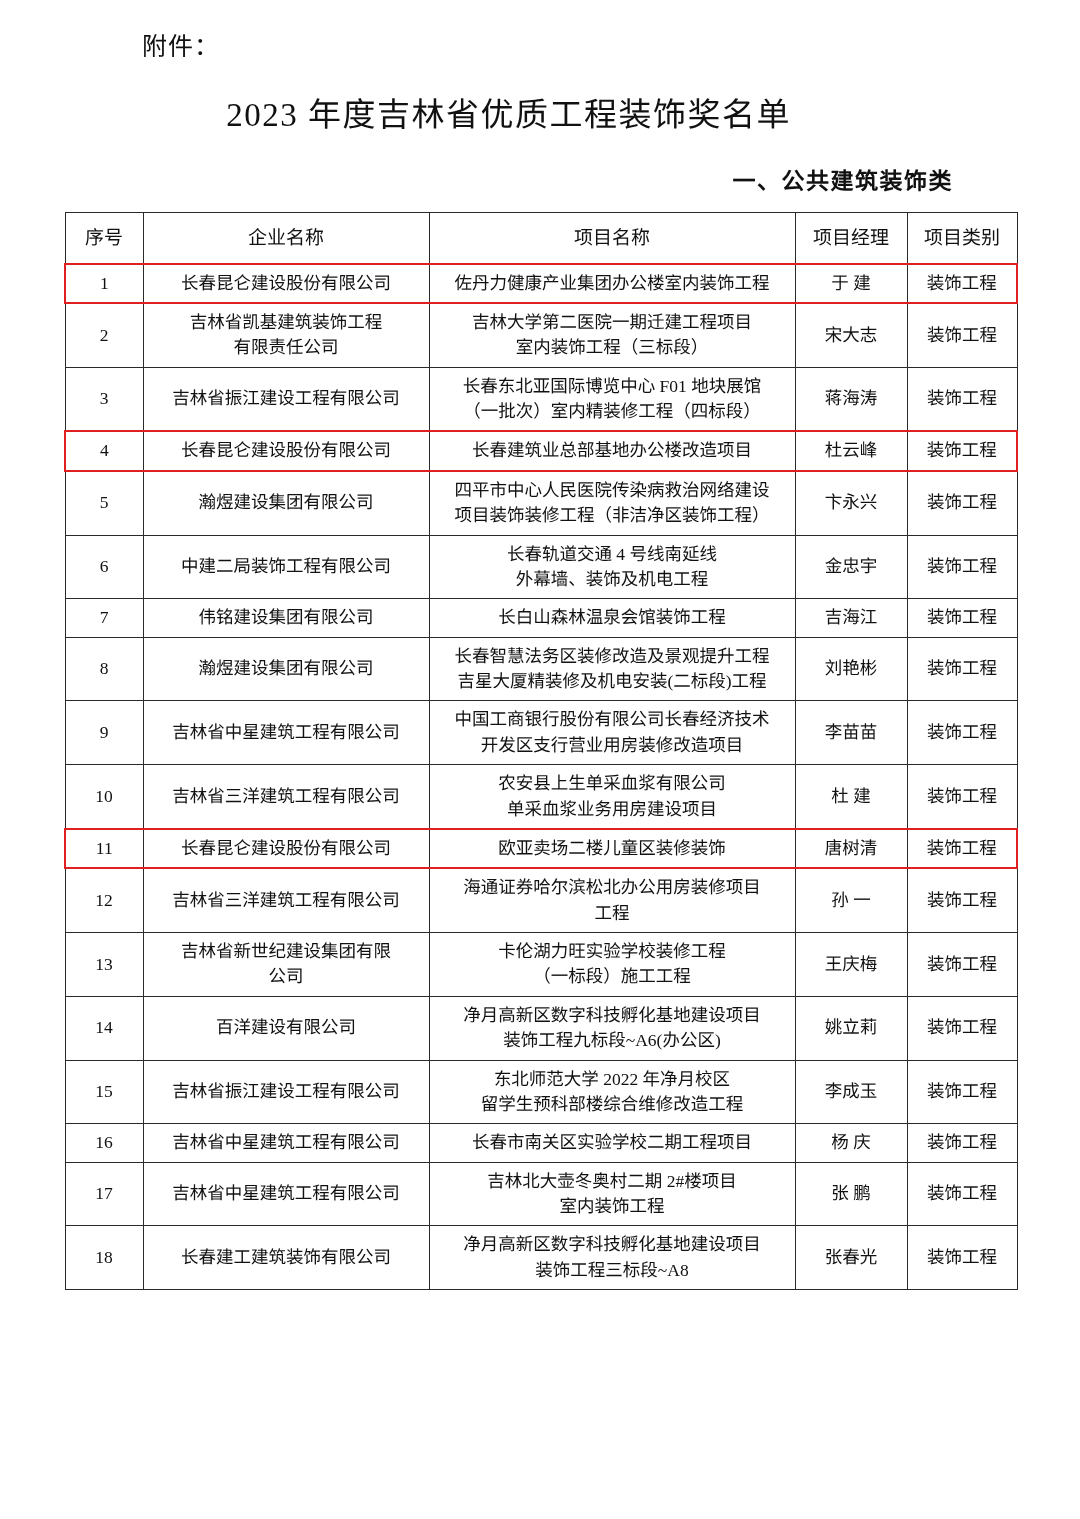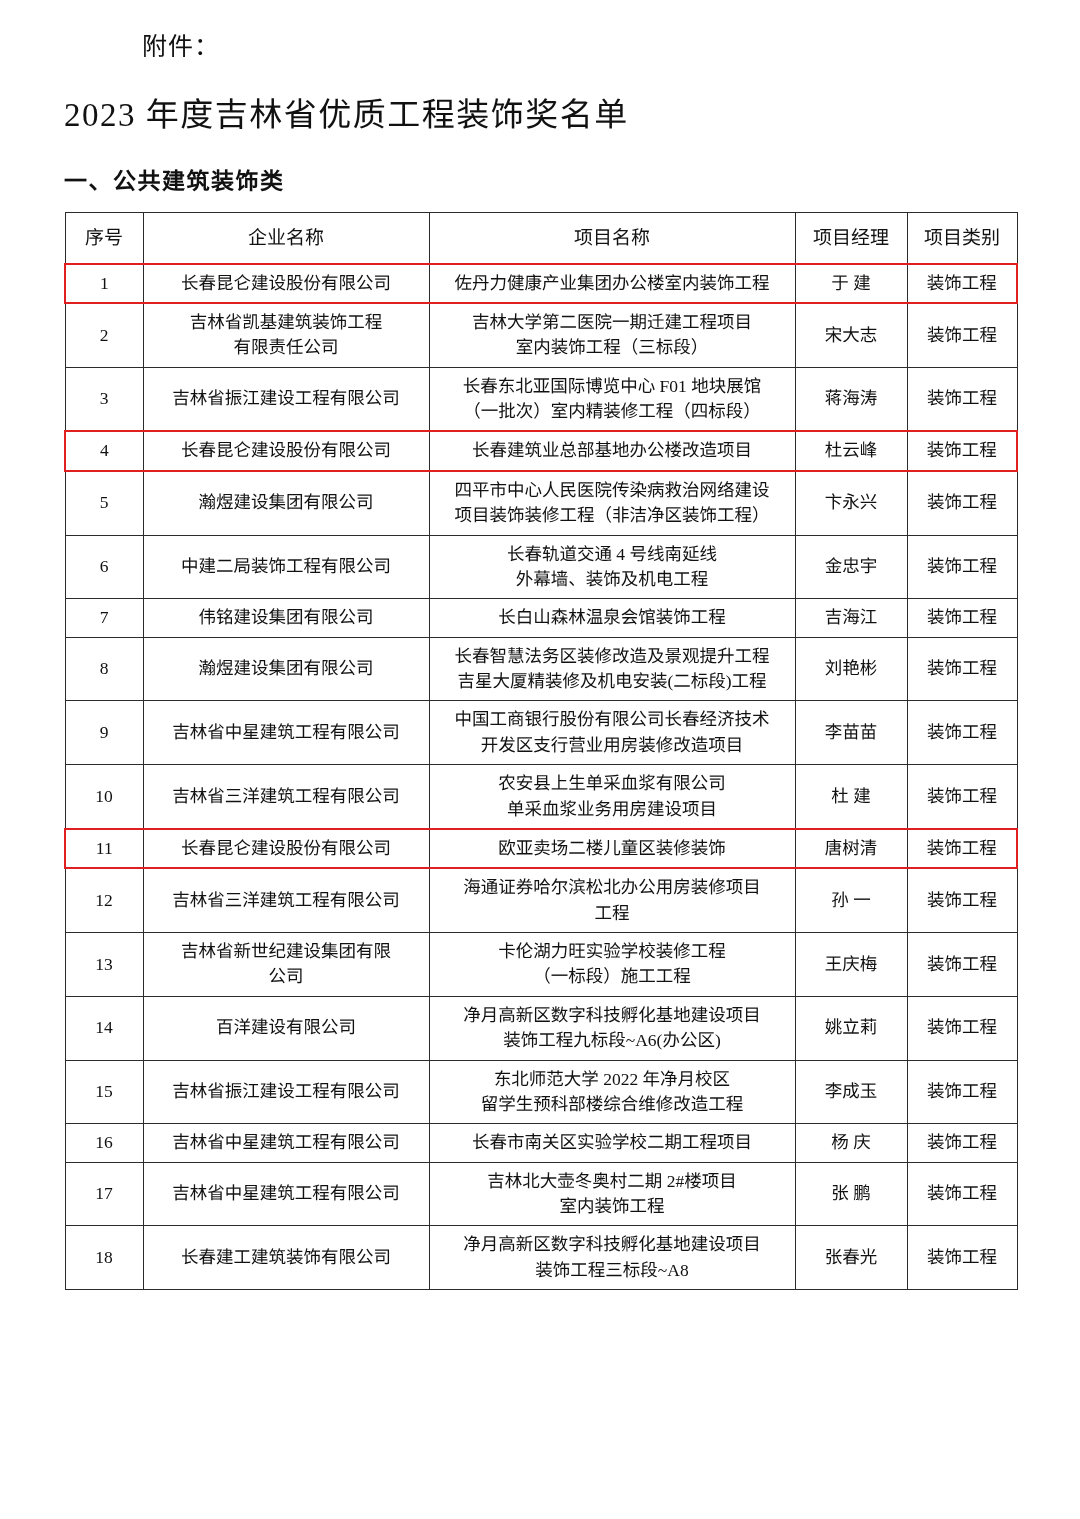--- a/index.html
+++ b/index.html
@@ -21,28 +21,29 @@
     padding: 18px 64px 24px 64px;
     position: relative;
   }
   .attachment-label {
     font-size: 25px;
     letter-spacing: 1px;
     margin: 8px 0 0 78px;
     font-family: "Liberation Serif", "DejaVu Serif", serif;
   }
   .doc-title {
+    text-align: center;
     font-size: 33px;
     letter-spacing: 1.5px;
     margin: 26px 0 0 0;
     font-family: "Liberation Serif", "DejaVu Serif", serif;
     font-weight: normal;
   }
   .section-title {
-    text-align: left;
+    text-align: right;
     font-size: 23px;
     font-weight: bold;
     letter-spacing: 1.5px;
     margin: 26px 0 16px 0;
     font-family: "Liberation Sans", "DejaVu Sans", sans-serif;
   }
   table.award-table {
     border-collapse: collapse;
     width: 952px;
     margin: 16px auto;

